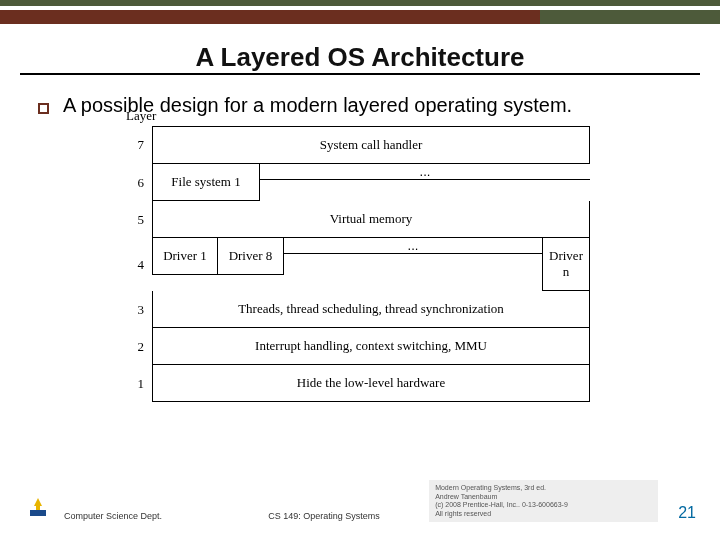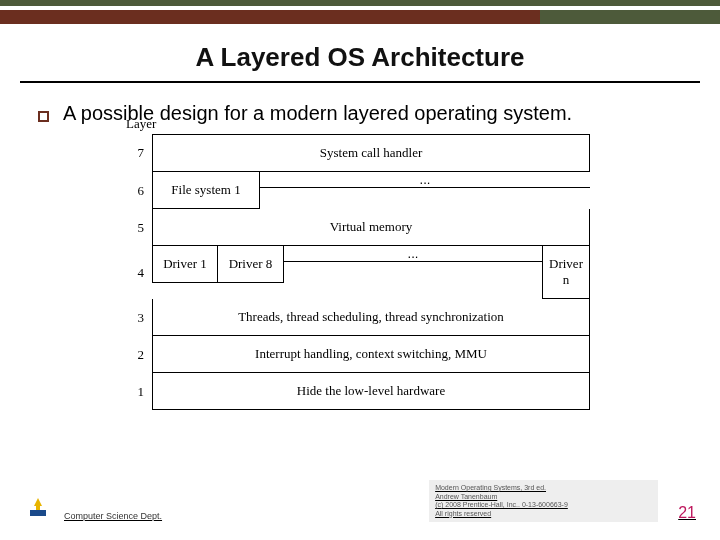--- a/index.html
+++ b/index.html
@@ -15,21 +15,21 @@
   .bar2 { height: 4px; background: #fff; }
   .bar3 { height: 14px; background: #6b2e1f; position: relative; }
   .bar3::after {
     content: "";
     position: absolute; right: 0; top: 0; bottom: 0;
     width: 180px; background: #4d5a3a;
   }
   .title {
     text-align: center;
     font-size: 26px;
-    margin: 18px 0 8px 0;
+    margin: 18px 0 0 0;
     color: #111;
   }
   .rule { border-bottom: 2px solid #000; margin: 0 20px 18px 20px; }
   .content { padding: 0 38px; }
   .bullet-row { display: flex; align-items: center; gap: 14px; }
   .bullet {
     width: 11px; height: 11px; border: 2px solid #6b2e1f; margin-top: 6px;
     flex: none;
   }
   .body-text { font-size: 20px; line-height: 1.25; }
@@ -55,30 +55,30 @@
   }
   .full { flex: 1; }
   .row .box + .box { border-left: none; }
   .row + .row .box { border-top: none; }
   .seg { flex: none; }
   .row6-boxes, .row4-boxes { display: flex; flex: 1; align-items: flex-start; }
   .dots { flex: 1; display: flex; align-items: center; justify-content: center; font-size: 13px; }
   .footer {
     position: absolute; left: 0; right: 0; bottom: 18px;
     display: flex; align-items: flex-end;
-    padding: 0 24px; gap: 12px; text-decoration: underline;
+    padding: 0 24px; gap: 12px;
   }
   .logo {
     width: 28px; height: 28px; flex: none;
     display: flex; align-items: center; justify-content: center;
   }
   .footer-left { font-size: 9px; color: #333; line-height: 1.2; flex: 1; }
   .footer-mid { font-size: 9px; color: #333; text-align: center; flex: 1.2; line-height: 1.2; }
   .footer-right { font-size: 7px; color: #555; background: #eee; padding: 4px 6px; flex: 1.4; line-height: 1.2; }
-  .pagenum { font-size: 16px; color: #be185d; flex: none; margin-left: 8px; }
+  .pagenum { font-size: 16px; color: #0369a1; flex: none; margin-left: 8px; }
 </style>
 </head>
 <body>
 
 <div class="topbar">
   <div class="bar1"></div>
   <div class="bar2"></div>
   <div class="bar3"></div>
 </div>
 
@@ -144,20 +144,21 @@
     <svg viewBox="0 0 24 24" width="24" height="24">
       <rect x="4" y="14" width="16" height="6" fill="#1a4a8a"></rect>
       <path d="M12 2 L16 10 L8 10 Z" fill="#e8b400"></path>
       <rect x="10" y="10" width="4" height="4" fill="#e8b400"></rect>
     </svg>
   </div>
   <div class="footer-left">
     <div>Computer Science Dept.</div>
   </div>
   <div class="footer-mid">
+    <div>CS 149: Operating Systems</div>
   </div>
   <div class="footer-right">
     <div>Modern Operating Systems, 3rd ed.</div>
     <div>Andrew Tanenbaum</div>
     <div>(c) 2008 Prentice-Hall, Inc.. 0-13-600663-9</div>
     <div>All rights reserved</div>
   </div>
   <div class="pagenum">21</div>
 </div>
 

